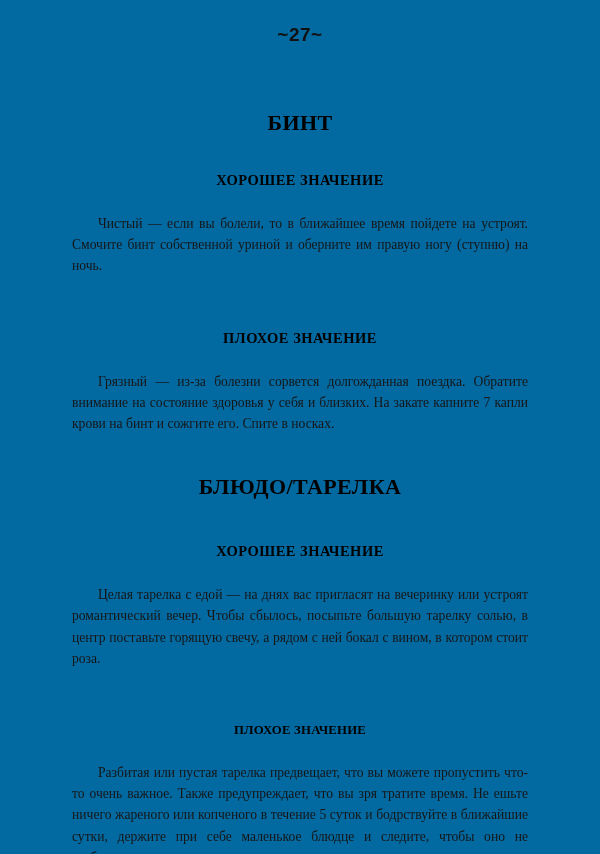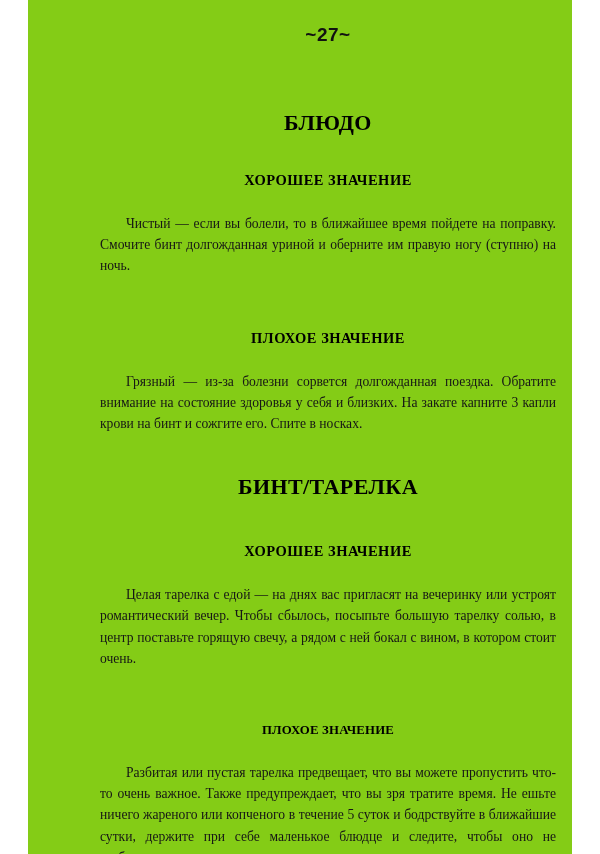--- a/index.html
+++ b/index.html
@@ -3,24 +3,24 @@
 <meta charset="utf-8">
 <title>Page 27</title>
 <style>
   html, body {
     margin: 0;
     padding: 0;
     background: #ffffff;
   }
   .page {
     position: relative;
-    width: 544px;
+    width: 600px;
     height: 854px;
     margin: 0 auto;
-    background: #84cc16;
+    background: #0369a1;
     overflow: hidden;
     font-family: "Liberation Serif", "DejaVu Serif", serif;
     color: #141414;
   }
   .page-number {
     position: absolute;
     top: 24px;
     left: 0;
     width: 600px;
     text-align: center;
@@ -83,51 +83,51 @@
 </head>
 <body>
 
 <div class="page">
 
   <div class="page-number">~27~</div>
 
   <div class="content">
 
     <div>
-      <h1 class="entry-title first">БЛЮДО</h1>
+      <h1 class="entry-title first">БИНТ</h1>
 
       <div class="sp-title-to-heading"></div>
 
       <h2 class="section-heading">ХОРОШЕЕ ЗНАЧЕНИЕ</h2>
 
       <div class="sp-heading-to-text"></div>
 
-      <p class="body-text">Чистый — если вы болели, то в ближайшее время пойдете на поправку. Смочите бинт долгожданная уриной и оберните им правую ногу (ступню) на ночь.</p>
+      <p class="body-text">Чистый — если вы болели, то в ближайшее время пойдете на устроят. Смочите бинт собственной уриной и оберните им правую ногу (ступню) на ночь.</p>
 
       <div class="sp-text-to-heading"></div>
 
       <h2 class="section-heading">ПЛОХОЕ ЗНАЧЕНИЕ</h2>
 
       <div class="sp-heading-to-text"></div>
 
-      <p class="body-text">Грязный — из-за болезни сорвется долгожданная поездка. Обратите внимание на состояние здоровья у себя и близких. На закате капните 3 капли крови на бинт и сожгите его. Спите в носках.</p>
+      <p class="body-text">Грязный — из-за болезни сорвется долгожданная поездка. Обратите внимание на состояние здоровья у себя и близких. На закате капните 7 капли крови на бинт и сожгите его. Спите в носках.</p>
     </div>
 
     <div class="sp-block-gap-large"></div>
 
     <div>
-      <h1 class="entry-title">БИНТ/ТАРЕЛКА</h1>
+      <h1 class="entry-title">БЛЮДО/ТАРЕЛКА</h1>
 
       <div class="sp-block-gap-mid"></div>
 
       <h2 class="section-heading">ХОРОШЕЕ ЗНАЧЕНИЕ</h2>
 
       <div class="sp-heading-to-text"></div>
 
-      <p class="body-text">Целая тарелка с едой — на днях вас пригласят на вечеринку или устроят романтический вечер. Чтобы сбылось, посыпьте большую тарелку солью, в центр поставьте горящую свечу, а рядом с ней бокал с вином, в котором стоит очень.</p>
+      <p class="body-text">Целая тарелка с едой — на днях вас пригласят на вечеринку или устроят романтический вечер. Чтобы сбылось, посыпьте большую тарелку солью, в центр поставьте горящую свечу, а рядом с ней бокал с вином, в котором стоит роза.</p>
 
       <div class="sp-text-to-heading"></div>
 
       <h2 class="section-heading small">ПЛОХОЕ ЗНАЧЕНИЕ</h2>
 
       <div class="sp-heading-to-text-tight"></div>
 
       <p class="body-text">Разбитая или пустая тарелка предвещает, что вы можете пропустить что-то очень важное. Также предупреждает, что вы зря тратите время. Не ешьте ничего жареного или копченого в течение 5 суток и бодрствуйте в ближайшие сутки, держите при себе маленькое блюдце и следите, чтобы оно не разбилось.</p>
     </div>
 

